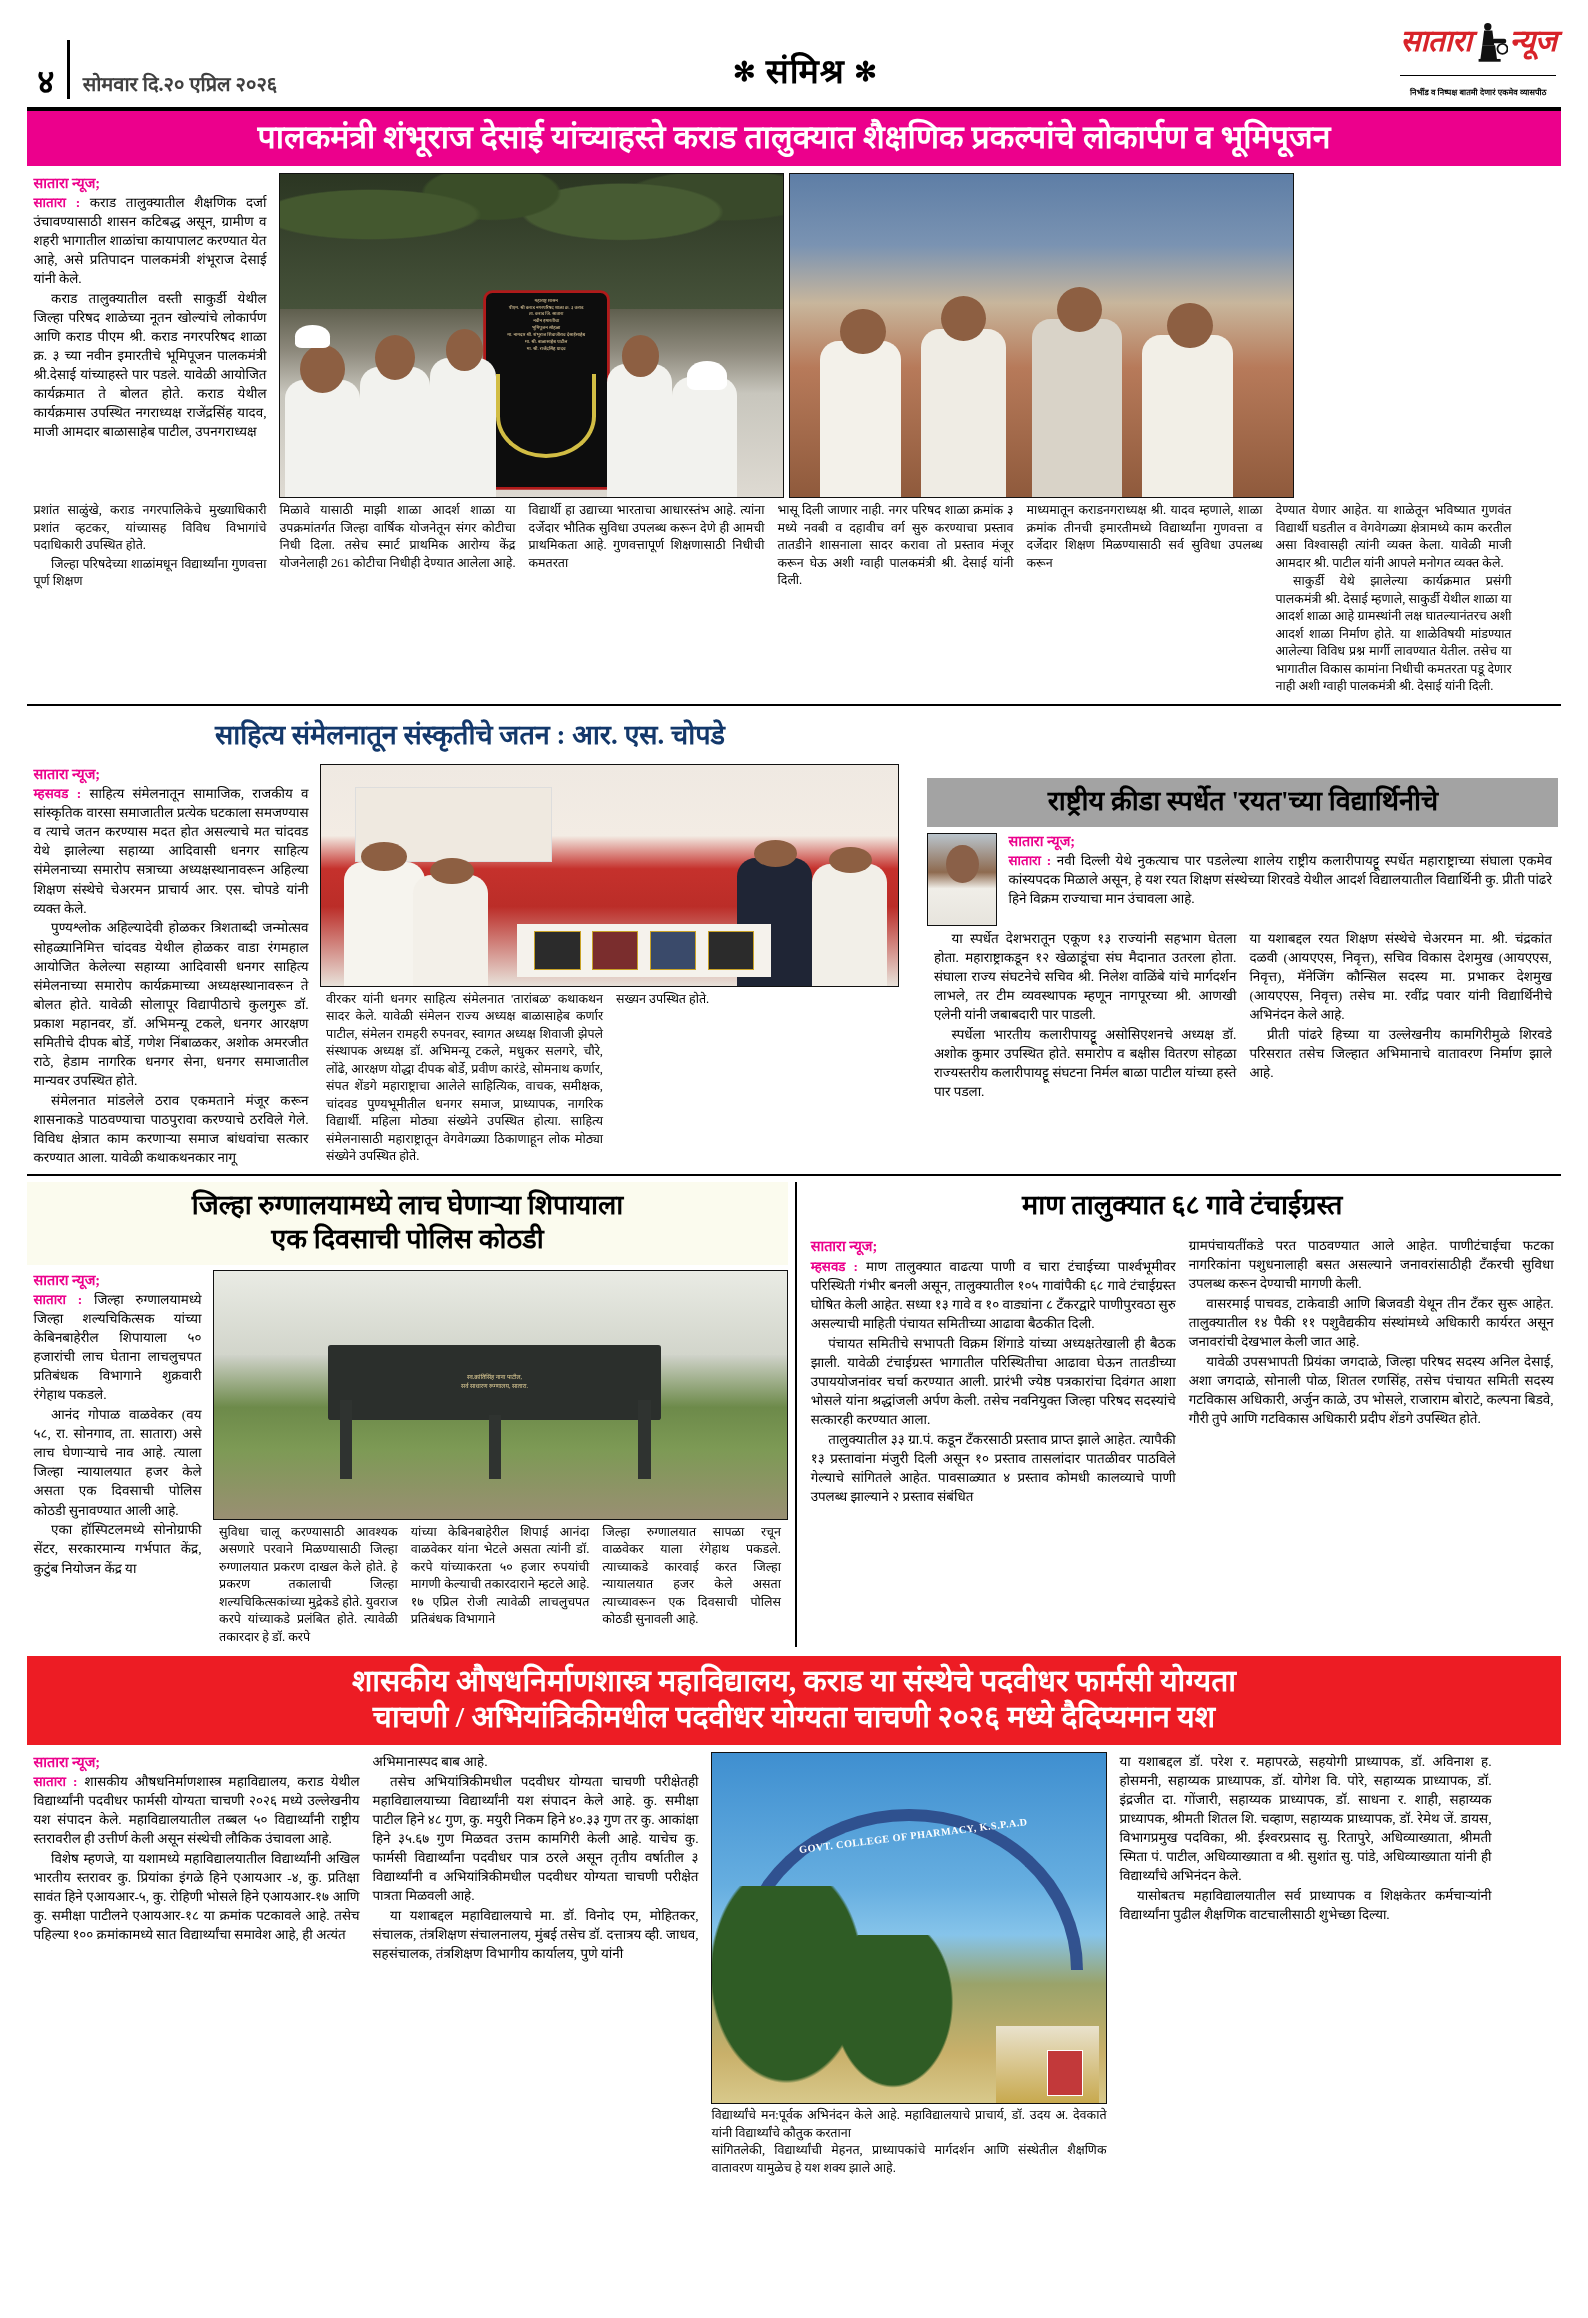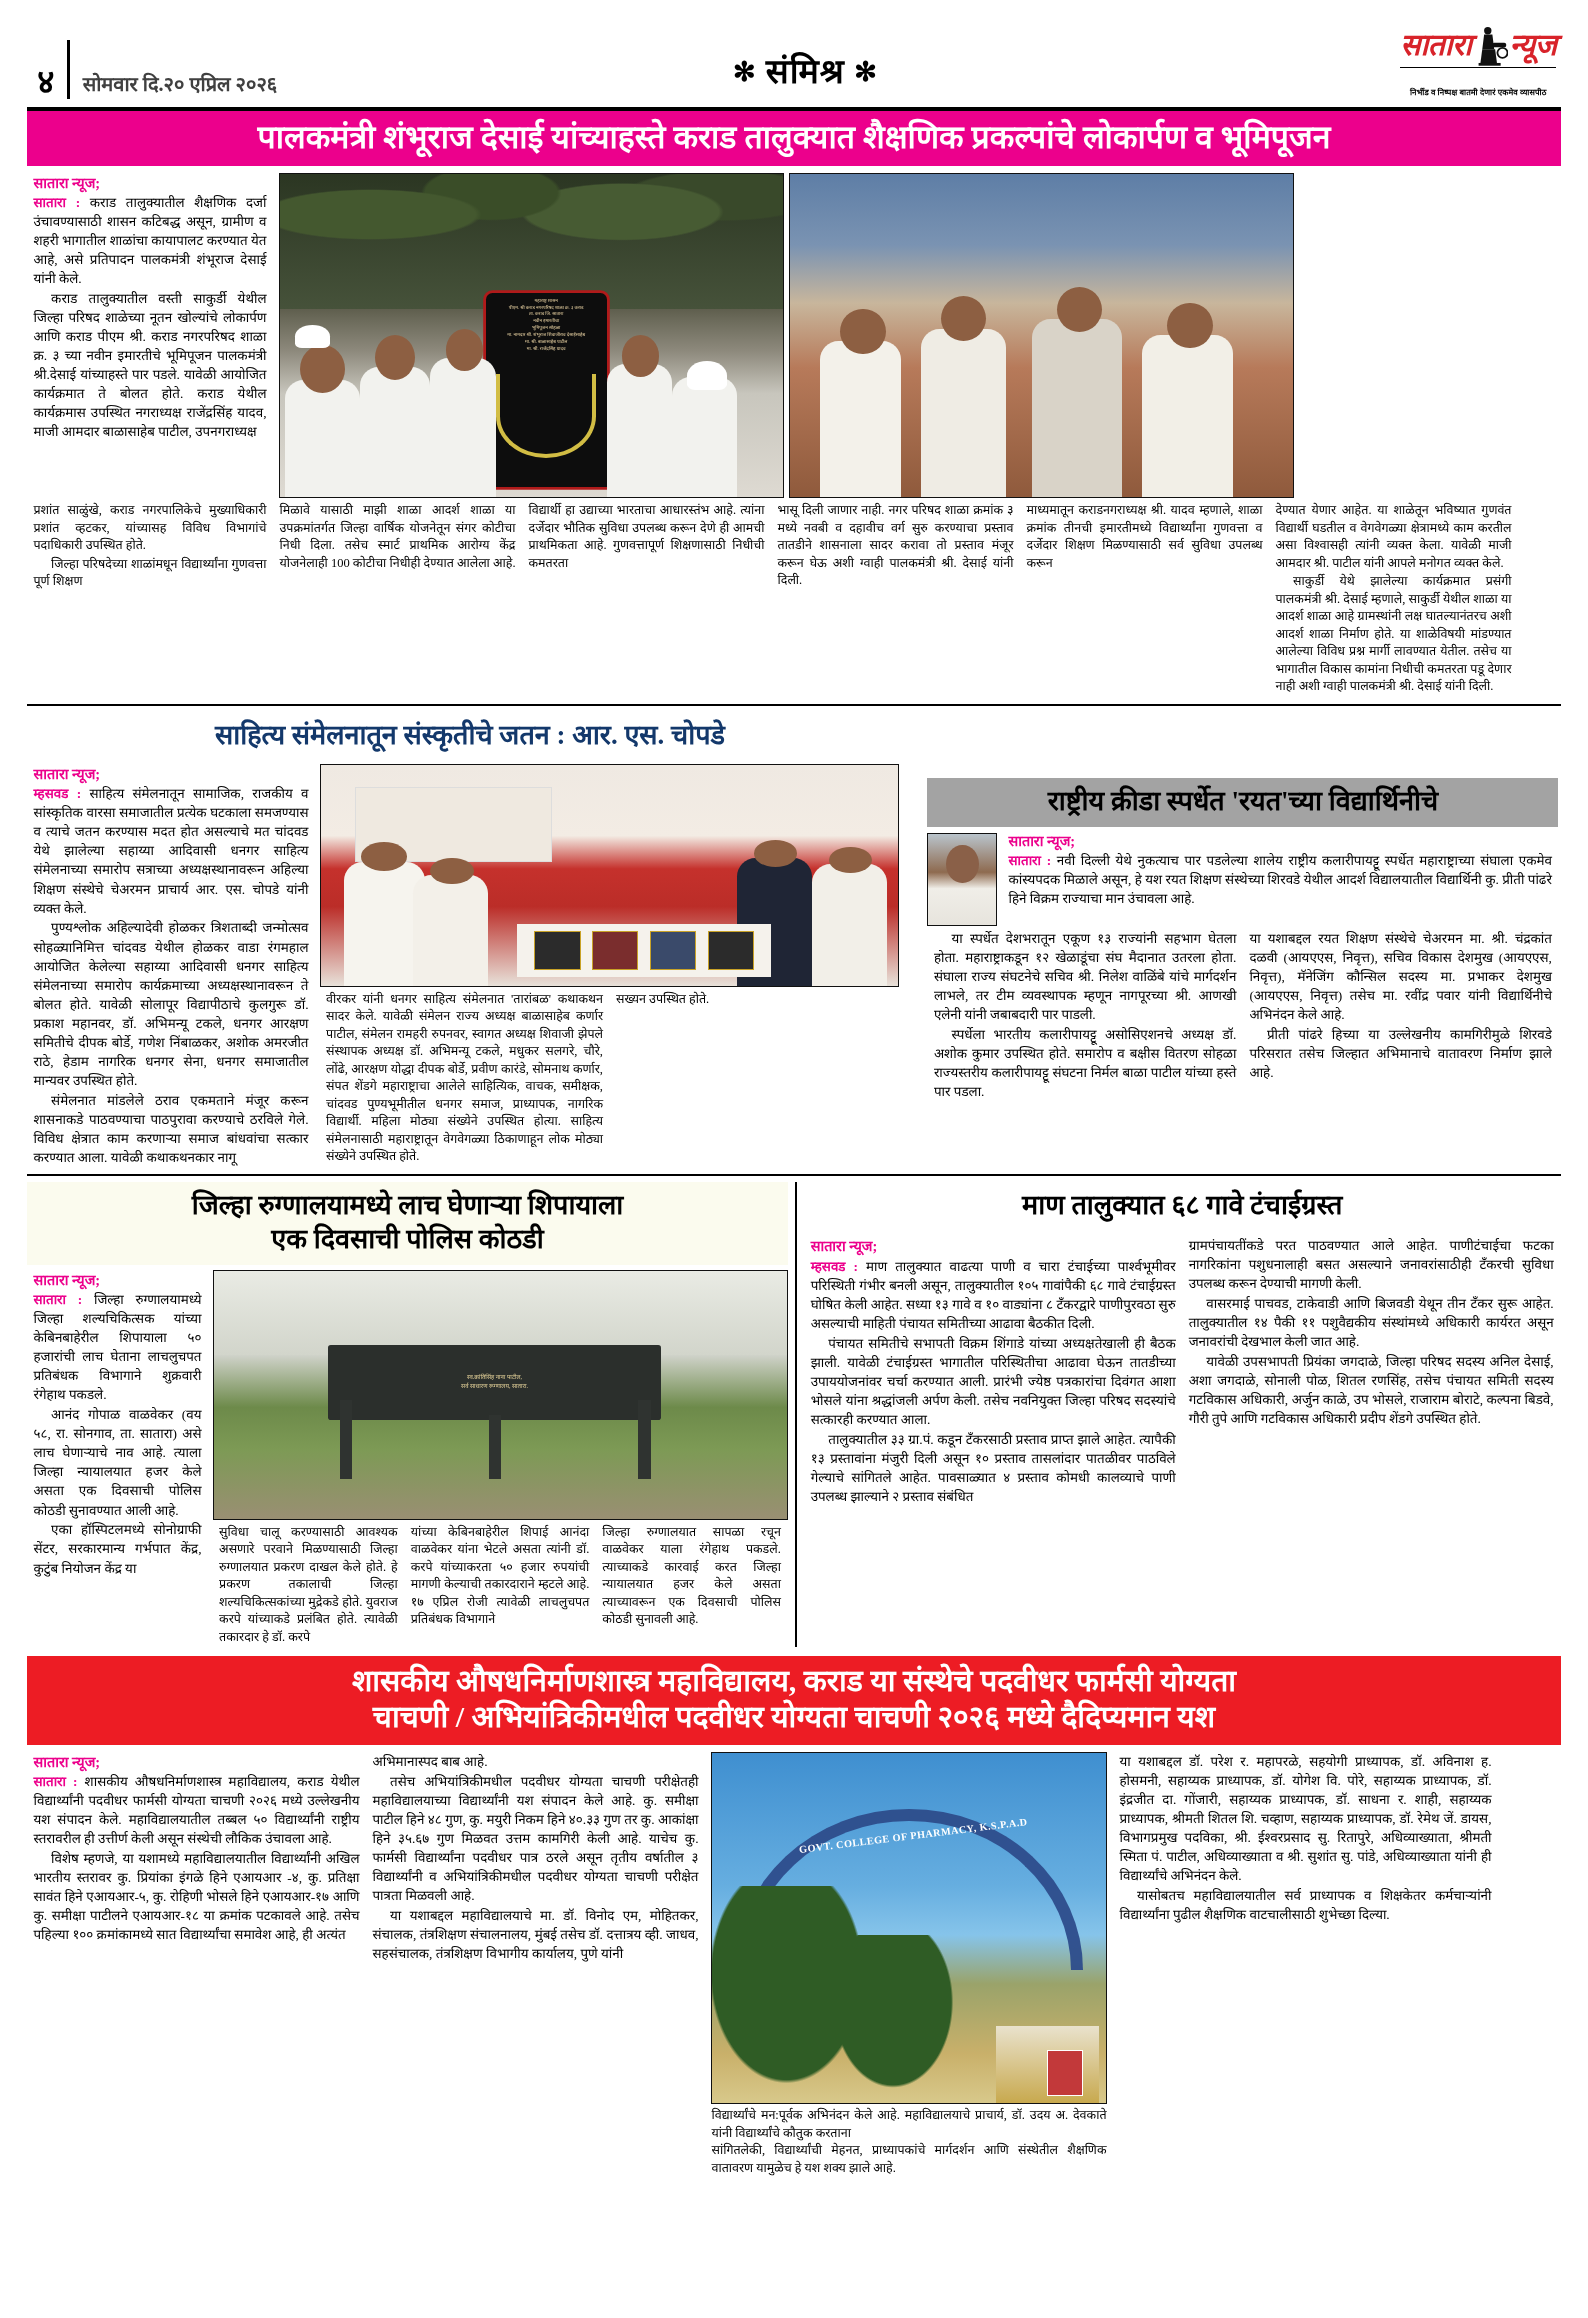--- a/index.html
+++ b/index.html
@@ -80,22 +80,22 @@
     width: 34px; height: 43px;
     position: relative;
     flex: 0 0 auto;
   }
   .logo-emblem svg { display: block; }
   .logo-tagline {
     font-size: 8px;
     font-weight: 700;
     color: #000;
     border-top: 1.4px solid #000;
-    margin-top: 0;
-    padding-top: 18px;
+    margin-top: 12px;
+    padding-top: 10px;
     letter-spacing: 0.1px;
     white-space: nowrap;
   }
 
   .rule-thick { height: 4.2px; background: #000; margin: 0 0 0 0; }
 
   
   .banner {
     width: 100%;
     text-align: center;
@@ -370,21 +370,21 @@
       <div class="head" style="left:75%;bottom:46%;width:9%;height:14%;"></div>
     </div>
   </div>
 
   <div class="cols" style="margin-top:4.6px;">
     <div class="col cap" style="width:246px;">
       <p class="noind">प्रशांत साळुंखे, कराड नगरपालिकेचे मुख्याधिकारी प्रशांत व्हटकर, यांच्यासह विविध विभागांचे पदाधिकारी उपस्थित होते.</p>
       <p>जिल्हा परिषदेच्या शाळांमधून विद्यार्थ्यांना गुणवत्ता पूर्ण शिक्षण</p>
     </div>
     <div class="col cap" style="width:249px;">
-      <p class="noind">मिळावे यासाठी माझी शाळा आदर्श शाळा या उपक्रमांतर्गत जिल्हा वार्षिक योजनेतून संगर कोटीचा निधी दिला. तसेच स्मार्ट प्राथमिक आरोग्य केंद्र योजनेलाही 100 कोटीचा निधीही देण्यात आलेला आहे.</p>
+      <p class="noind">मिळावे यासाठी माझी शाळा आदर्श शाळा या उपक्रमांतर्गत जिल्हा वार्षिक योजनेतून संगर कोटीचा निधी दिला. तसेच स्मार्ट प्राथमिक आरोग्य केंद्र योजनेलाही 261 कोटीचा निधीही देण्यात आलेला आहे.</p>
     </div>
     <div class="col cap" style="width:249px;">
       <p class="noind">विद्यार्थी हा उद्याच्या भारताचा आधारस्तंभ आहे. त्यांना दर्जेदार भौतिक सुविधा उपलब्ध करून देणे ही आमची प्राथमिकता आहे. गुणवत्तापूर्ण शिक्षणासाठी निधीची कमतरता</p>
     </div>
     <div class="col cap" style="width:249px;">
       <p class="noind">भासू दिली जाणार नाही. नगर परिषद शाळा क्रमांक ३ मध्ये नवबी व दहावीच वर्ग सुरु करण्याचा प्रस्ताव तातडीने शासनाला सादर करावा तो प्रस्ताव मंजूर करून घेऊ अशी ग्वाही पालकमंत्री श्री. देसाई यांनी दिली.</p>
     </div>
     <div class="col cap" style="width:249px;">
       <p class="noind">माध्यमातून कराडनगराध्यक्ष श्री. यादव म्हणाले, शाळा क्रमांक तीनची इमारतीमध्ये विद्यार्थ्यांना गुणवत्ता व दर्जेदार शिक्षण मिळण्यासाठी सर्व सुविधा उपलब्ध करून</p>
     </div>

